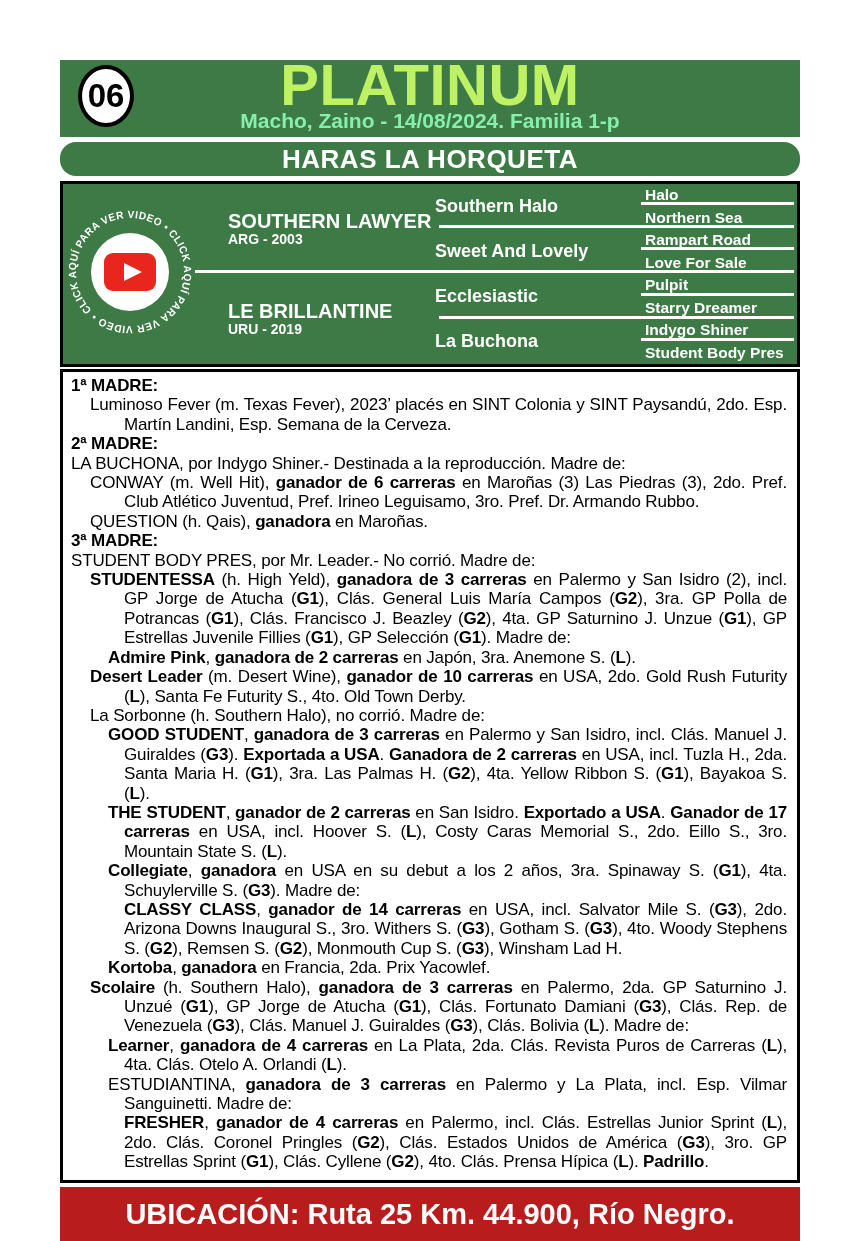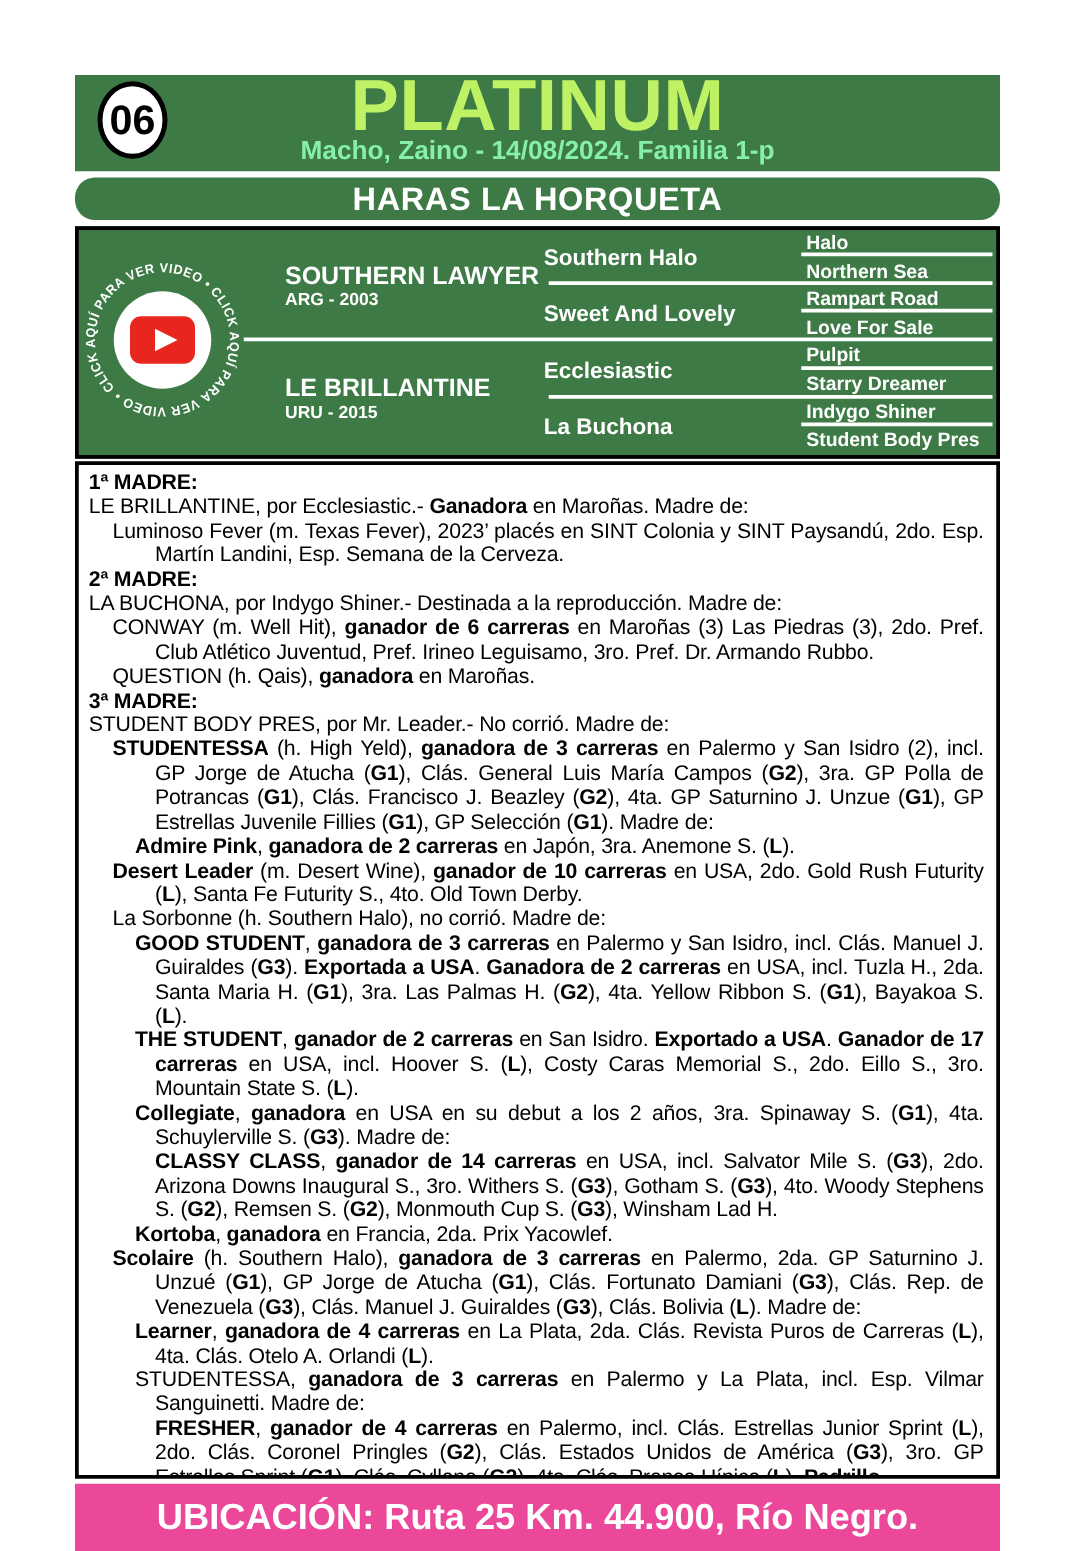--- a/index.html
+++ b/index.html
@@ -68,21 +68,21 @@
       </text>
     </svg>
   </div>
 
   <div class="cell" style="left:165px;top:26px;">
     <div class="parent-name">SOUTHERN LAWYER</div>
     <div class="parent-origin">ARG - 2003</div>
   </div>
   <div class="cell" style="left:165px;top:116px;">
     <div class="parent-name">LE BRILLANTINE</div>
-    <div class="parent-origin">URU - 2015</div>
+    <div class="parent-origin">URU - 2019</div>
   </div>
 
   <div class="cell gen2" style="top:12px;">Southern Halo</div>
   <div class="cell gen2" style="top:57px;">Sweet And Lovely</div>
   <div class="cell gen2" style="top:102px;">Ecclesiastic</div>
   <div class="cell gen2" style="top:147px;">La Buchona</div>
 
   <div class="cell gen3" style="top:1px;">Halo</div>
   <div class="cell gen3" style="top:24px;">Northern Sea</div>
   <div class="cell gen3" style="top:46px;">Rampart Road</div>
@@ -96,36 +96,35 @@
   <div class="divider div-mid" style="top:41px;"></div>
   <div class="divider div-short" style="top:63px;"></div>
   <div class="divider div-long" style="top:86px;"></div>
   <div class="divider div-short" style="top:109px;"></div>
   <div class="divider div-mid" style="top:132px;"></div>
   <div class="divider div-short" style="top:154px;"></div>
 </div>
 
 <div class="abs" id="notes-box">
     <p class="i0"><b>1ª MADRE:</b></p>
-    <p class="i0"><span>LE BRILLANTINE, por Ecclesiastic.- </span><b>Ganadora</b><span> en Maroñas. Madre de:</span></p>
     <p class="i1"><span>Luminoso Fever (m. Texas Fever), 2023’ placés en SINT Colonia y SINT Paysandú, 2do. Esp. Martín Landini, Esp. Semana de la Cerveza.</span></p>
     <p class="i0"><b>2ª MADRE:</b></p>
     <p class="i0"><span>LA BUCHONA, por Indygo Shiner.- Destinada a la reproducción. Madre de:</span></p>
     <p class="i1"><span>CONWAY (m. Well Hit), </span><b>ganador de 6 carreras</b><span> en Maroñas (3) Las Piedras (3), 2do. Pref. Club Atlético Juventud, Pref. Irineo Leguisamo, 3ro. Pref. Dr. Armando Rubbo.</span></p>
     <p class="i1"><span>QUESTION (h. Qais), </span><b>ganadora</b><span> en Maroñas.</span></p>
     <p class="i0"><b>3ª MADRE:</b></p>
     <p class="i0"><span>STUDENT BODY PRES, por Mr. Leader.- No corrió. Madre de:</span></p>
     <p class="i1"><b>STUDENTESSA</b><span> (h. High Yeld), </span><b>ganadora de 3 carreras</b><span> en Palermo y San Isidro (2), incl. GP Jorge de Atucha (</span><b>G1</b><span>), Clás. General Luis María Campos (</span><b>G2</b><span>), 3ra. GP Polla de Potrancas (</span><b>G1</b><span>), Clás. Francisco J. Beazley (</span><b>G2</b><span>), 4ta. GP Saturnino J. Unzue (</span><b>G1</b><span>), GP Estrellas Juvenile Fillies (</span><b>G1</b><span>), GP Selección (</span><b>G1</b><span>). Madre de:</span></p>
     <p class="i2"><b>Admire Pink</b><span>, </span><b>ganadora de 2 carreras</b><span> en Japón, 3ra. Anemone S. (</span><b>L</b><span>).</span></p>
     <p class="i1"><b>Desert Leader</b><span> (m. Desert Wine), </span><b>ganador de 10 carreras</b><span> en USA, 2do. Gold Rush Futurity (</span><b>L</b><span>), Santa Fe Futurity S., 4to. Old Town Derby.</span></p>
     <p class="i1"><span>La Sorbonne (h. Southern Halo), no corrió. Madre de:</span></p>
     <p class="i2"><b>GOOD STUDENT</b><span>, </span><b>ganadora de 3 carreras</b><span> en Palermo y San Isidro, incl. Clás. Manuel J. Guiraldes (</span><b>G3</b><span>). </span><b>Exportada a USA</b><span>. </span><b>Ganadora de 2 carreras</b><span> en USA, incl. Tuzla H., 2da. Santa Maria H. (</span><b>G1</b><span>), 3ra. Las Palmas H. (</span><b>G2</b><span>), 4ta. Yellow Ribbon S. (</span><b>G1</b><span>), Bayakoa S. (</span><b>L</b><span>).</span></p>
     <p class="i2"><b>THE STUDENT</b><span>, </span><b>ganador de 2 carreras</b><span> en San Isidro. </span><b>Exportado a USA</b><span>. </span><b>Ganador de 17 carreras</b><span> en USA, incl. Hoover S. (</span><b>L</b><span>), Costy Caras Memorial S., 2do. Eillo S., 3ro. Mountain State S. (</span><b>L</b><span>).</span></p>
     <p class="i2"><b>Collegiate</b><span>, </span><b>ganadora</b><span> en USA en su debut a los 2 años, 3ra. Spinaway S. (</span><b>G1</b><span>), 4ta. Schuylerville S. (</span><b>G3</b><span>). Madre de:</span></p>
     <p class="i3"><b>CLASSY CLASS</b><span>, </span><b>ganador de 14 carreras</b><span> en USA, incl. Salvator Mile S. (</span><b>G3</b><span>), 2do. Arizona Downs Inaugural S., 3ro. Withers S. (</span><b>G3</b><span>), Gotham S. (</span><b>G3</b><span>), 4to. Woody Stephens S. (</span><b>G2</b><span>), Remsen S. (</span><b>G2</b><span>), Monmouth Cup S. (</span><b>G3</b><span>), Winsham Lad H.</span></p>
     <p class="i2"><b>Kortoba</b><span>, </span><b>ganadora</b><span> en Francia, 2da. Prix Yacowlef.</span></p>
     <p class="i1"><b>Scolaire</b><span> (h. Southern Halo), </span><b>ganadora de 3 carreras</b><span> en Palermo, 2da. GP Saturnino J. Unzué (</span><b>G1</b><span>), GP Jorge de Atucha (</span><b>G1</b><span>), Clás. Fortunato Damiani (</span><b>G3</b><span>), Clás. Rep. de Venezuela (</span><b>G3</b><span>), Clás. Manuel J. Guiraldes (</span><b>G3</b><span>), Clás. Bolivia (</span><b>L</b><span>). Madre de:</span></p>
     <p class="i2"><b>Learner</b><span>, </span><b>ganadora de 4 carreras</b><span> en La Plata, 2da. Clás. Revista Puros de Carreras (</span><b>L</b><span>), 4ta. Clás. Otelo A. Orlandi (</span><b>L</b><span>).</span></p>
-    <p class="i2"><span>STUDENTESSA, </span><b>ganadora de 3 carreras</b><span> en Palermo y La Plata, incl. Esp. Vilmar Sanguinetti. Madre de:</span></p>
+    <p class="i2"><span>ESTUDIANTINA, </span><b>ganadora de 3 carreras</b><span> en Palermo y La Plata, incl. Esp. Vilmar Sanguinetti. Madre de:</span></p>
     <p class="i3"><b>FRESHER</b><span>, </span><b>ganador de 4 carreras</b><span> en Palermo, incl. Clás. Estrellas Junior Sprint (</span><b>L</b><span>), 2do. Clás. Coronel Pringles (</span><b>G2</b><span>), Clás. Estados Unidos de América (</span><b>G3</b><span>), 3ro. GP Estrellas Sprint (</span><b>G1</b><span>), Clás. Cyllene (</span><b>G2</b><span>), 4to. Clás. Prensa Hípica (</span><b>L</b><span>). </span><b>Padrillo</b><span>.</span></p>
   </div>
 
-<div class="abs green" id="location-bar" style="background: #ec4899;">UBICACIÓN: Ruta 25 Km. 44.900, Río Negro.</div>
+<div class="abs green" id="location-bar" style="background: #b91c1c;">UBICACIÓN: Ruta 25 Km. 44.900, Río Negro.</div>
 
 </body></html>

